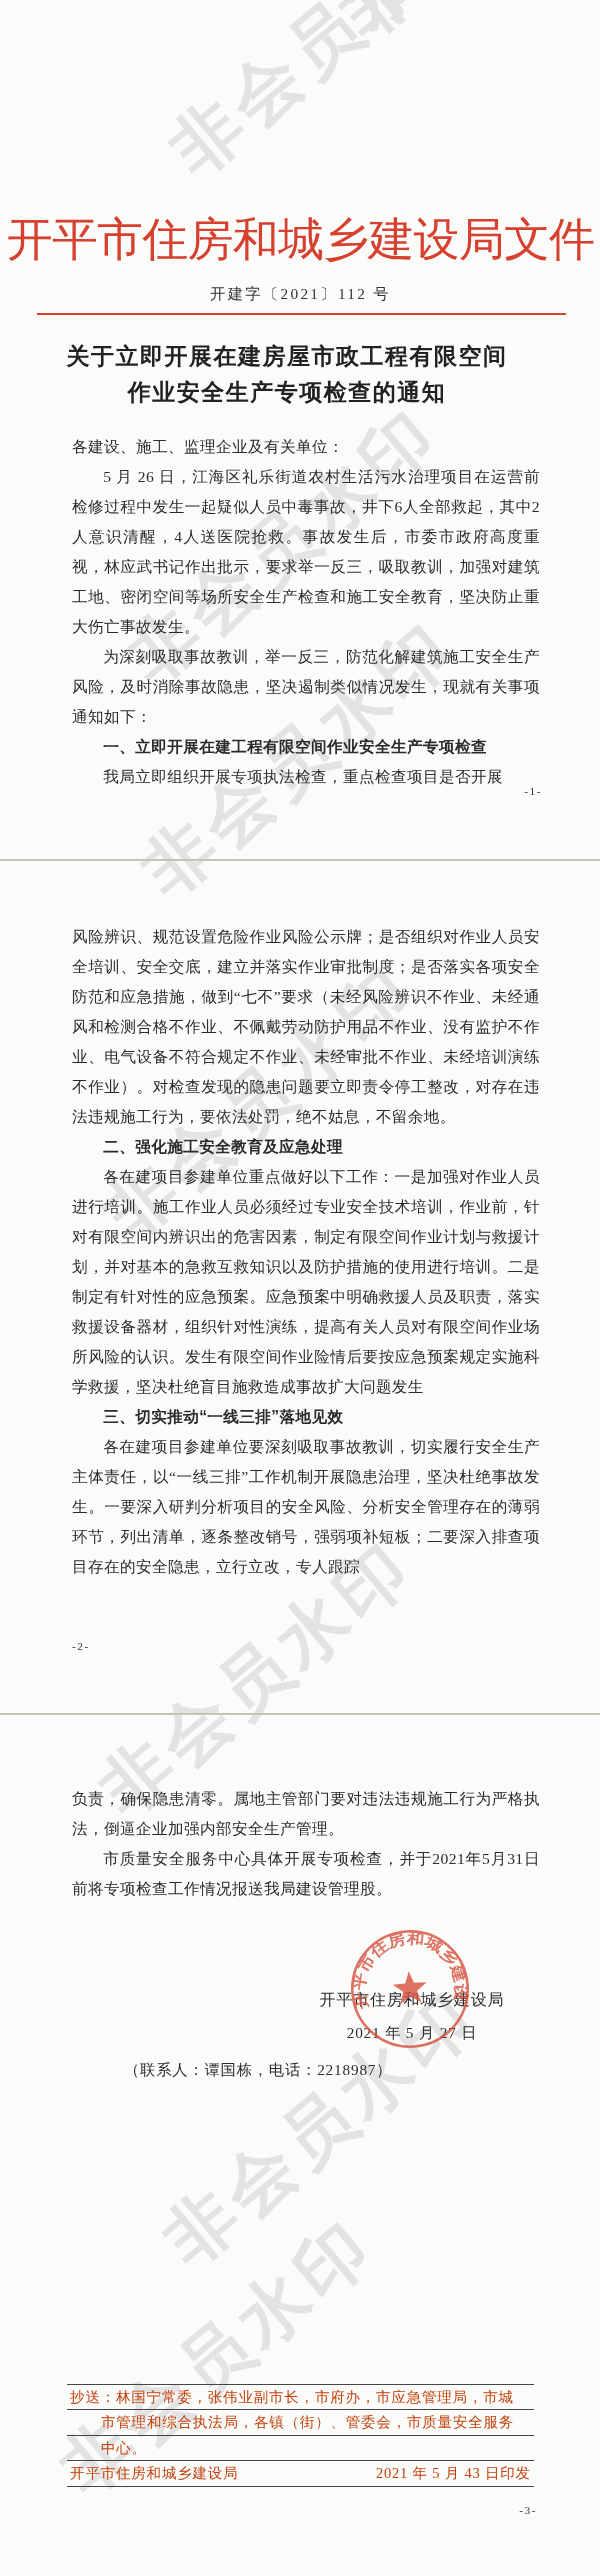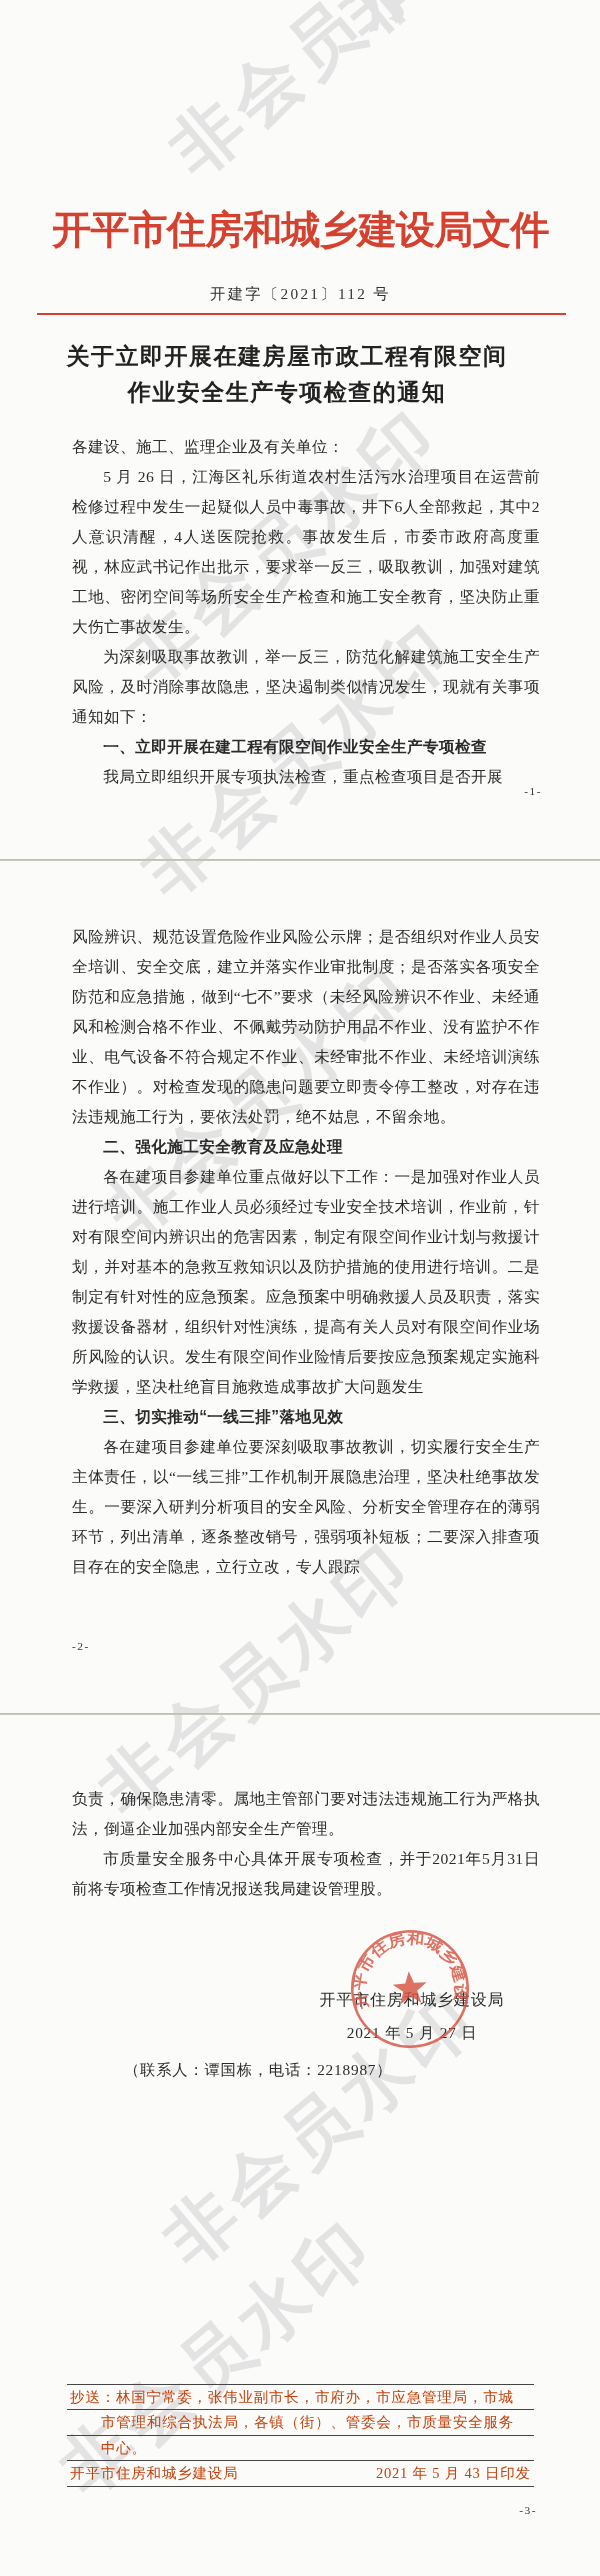--- a/index.html
+++ b/index.html
@@ -33,22 +33,22 @@
     position:absolute;left:0;width:601px;height:2.3px;
     background:linear-gradient(#d8d3c6,#aaa493 55%,#f4f2ec);
   }
   #divider1{top:859px;}
   #divider2{top:1713px;}
 
   
   .masthead{
     position:absolute;top:180px;left:0;width:601px;
     text-align:center;
-    font-size:39px;line-height:1.25;
-    font-weight:700;
+    font-size:46px;line-height:1.25;
+    font-weight:400;
     letter-spacing:-0.8px;
     color:var(--masthead-red,#d6402e);
   }
   .doc-number{
     position:absolutetop:284px;
   }
   .doc-number{
     position:absolute;top:284px;left:0;width:601px;
     text-align:center;font-size:15.3px;letter-spacing:2.3px;color:#333;
   }

